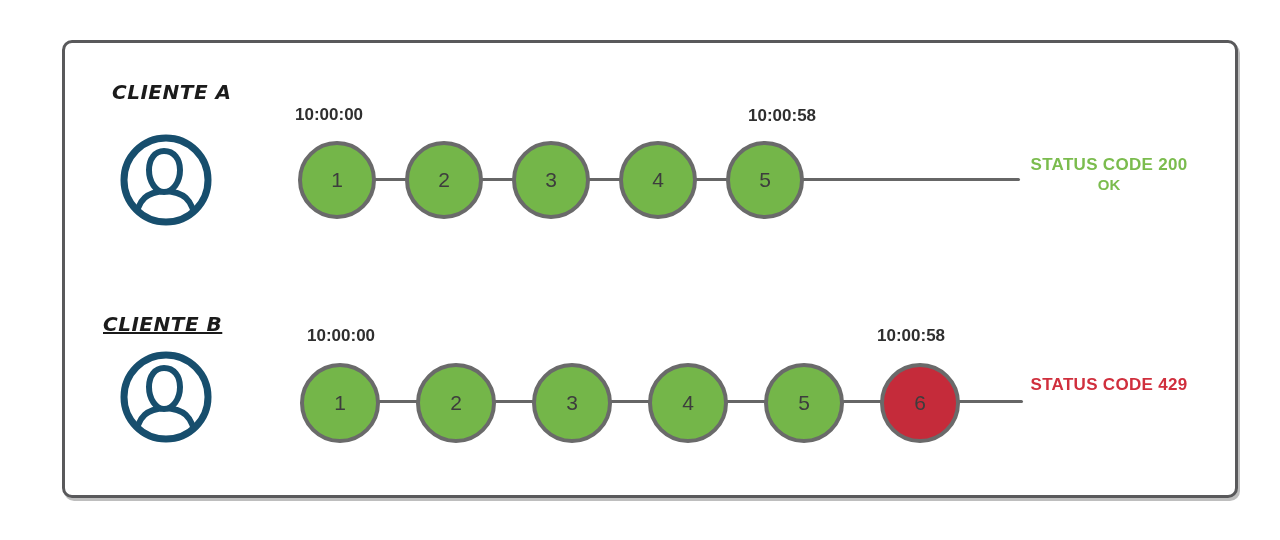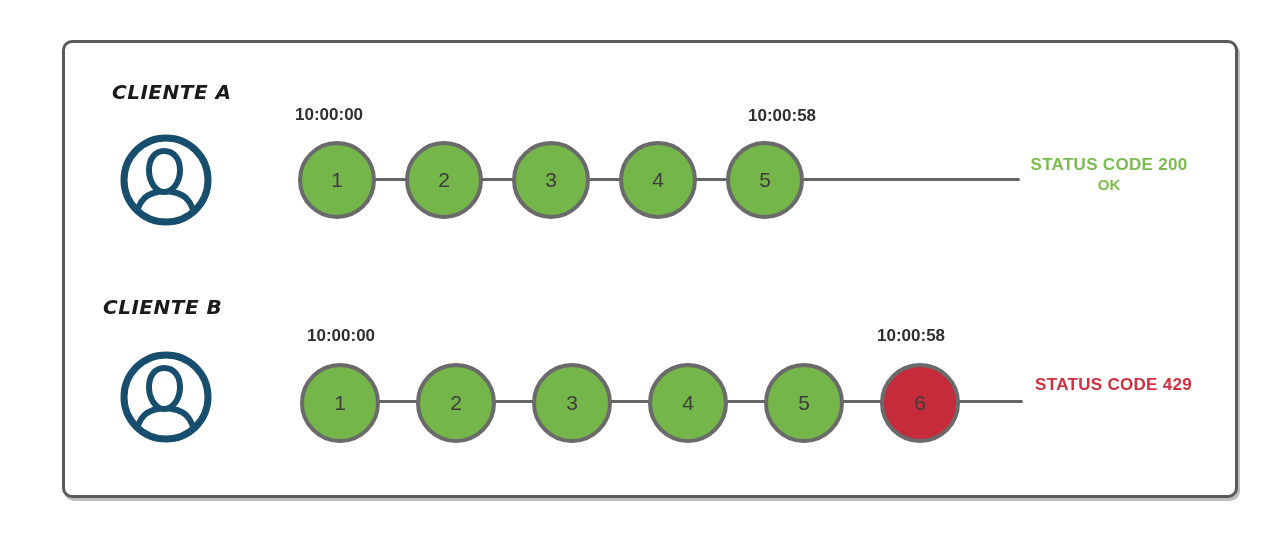--- a/index.html
+++ b/index.html
@@ -32,21 +32,21 @@
     font-family: "DejaVu Sans", sans-serif;
     font-style: italic;
     font-weight: 700;
     font-size: 20px;
     letter-spacing: 0.5px;
     color: #1b1b1b;
     white-space: nowrap;
     z-index: 3;
   }
   .row-a .client-label { left: 112px; top: 80px; text-align: right; }
-  .row-b .client-label { left: 103px; top: 295px; }
+  .row-b .client-label { left: 103px; top: 312px; text-decoration: underline; }
 
   .avatar {
     position: absolute;
     width: 96px;
     height: 96px;
     z-index: 3;
   }
   .row-a .avatar { left: 118px; top: 132px; }
   .row-b .avatar { left: 118px; top: 349px; }
 
@@ -94,21 +94,21 @@
     text-align: center;
     font-weight: 700;
     line-height: 1.25;
     z-index: 3;
   }
   .status-block .status-code  { font-size: 17px; letter-spacing: 0.3px; white-space: nowrap; }
   .status-block .status-detail { font-size: 15px; margin-top: 1px; white-space: nowrap; }
   .status-block.success { color: var(--success-text, #7bbc4e); }
   .status-block.error   { color: var(--error-text, #d02f3d); }
   .row-a .status-block { left: 1024px; top: 154px; width: 170px; }
-  .row-b .status-block { left: 1026px; top: 374px; width: 166px; text-align: right; }
+  .row-b .status-block { left: 1026px; top: 374px; width: 166px; }
 </style>
 </head>
 <body>
 
 <div class="canvas">
   <div class="outer-box"></div>
 
   <section class="client-row row-a">
     <div class="client-label">CLIENTE A</div>
     <div class="avatar">

